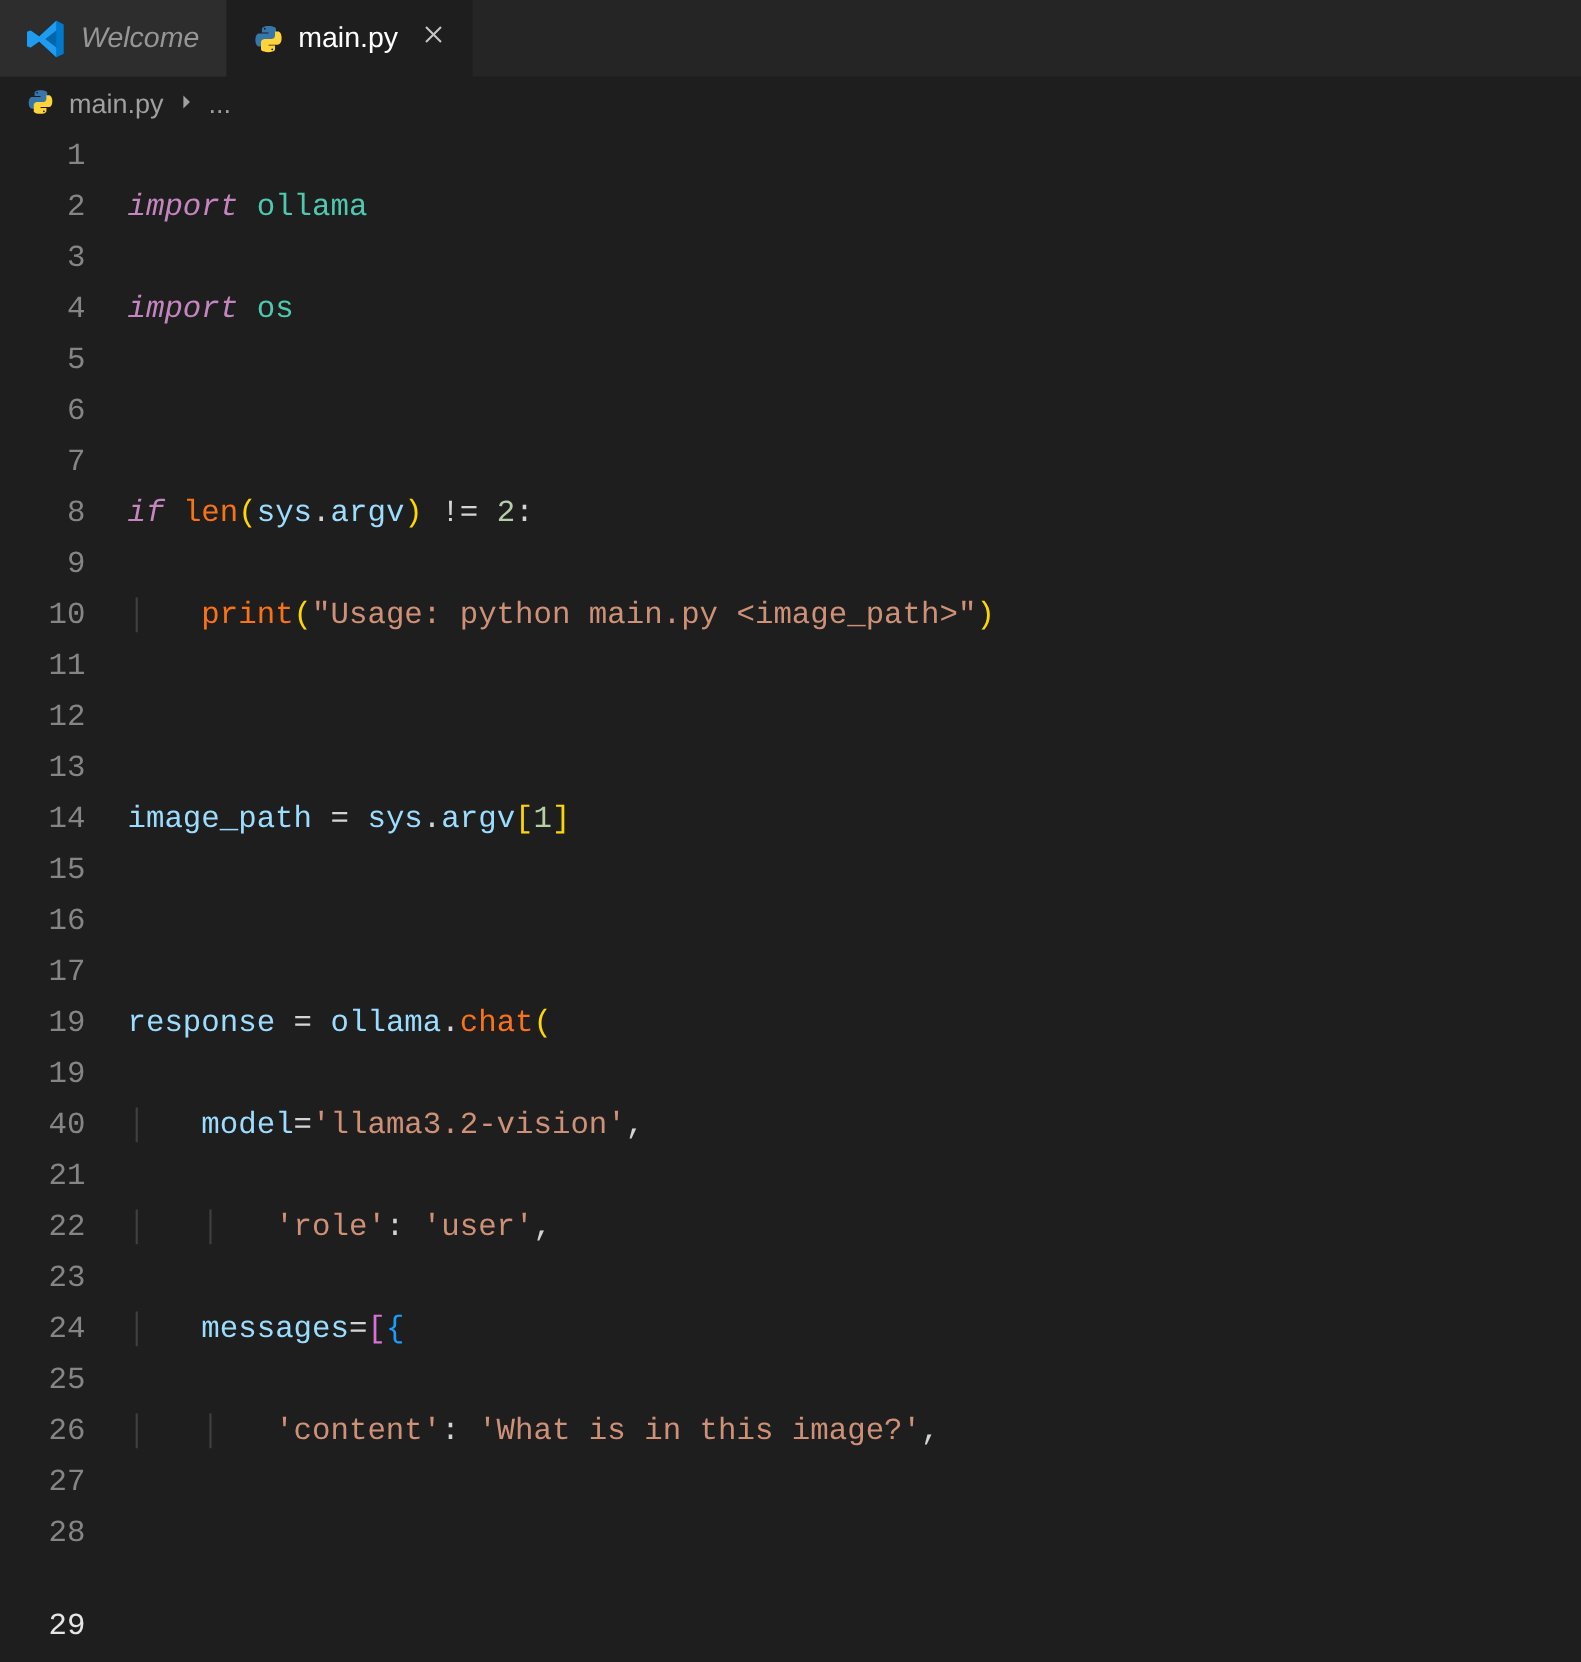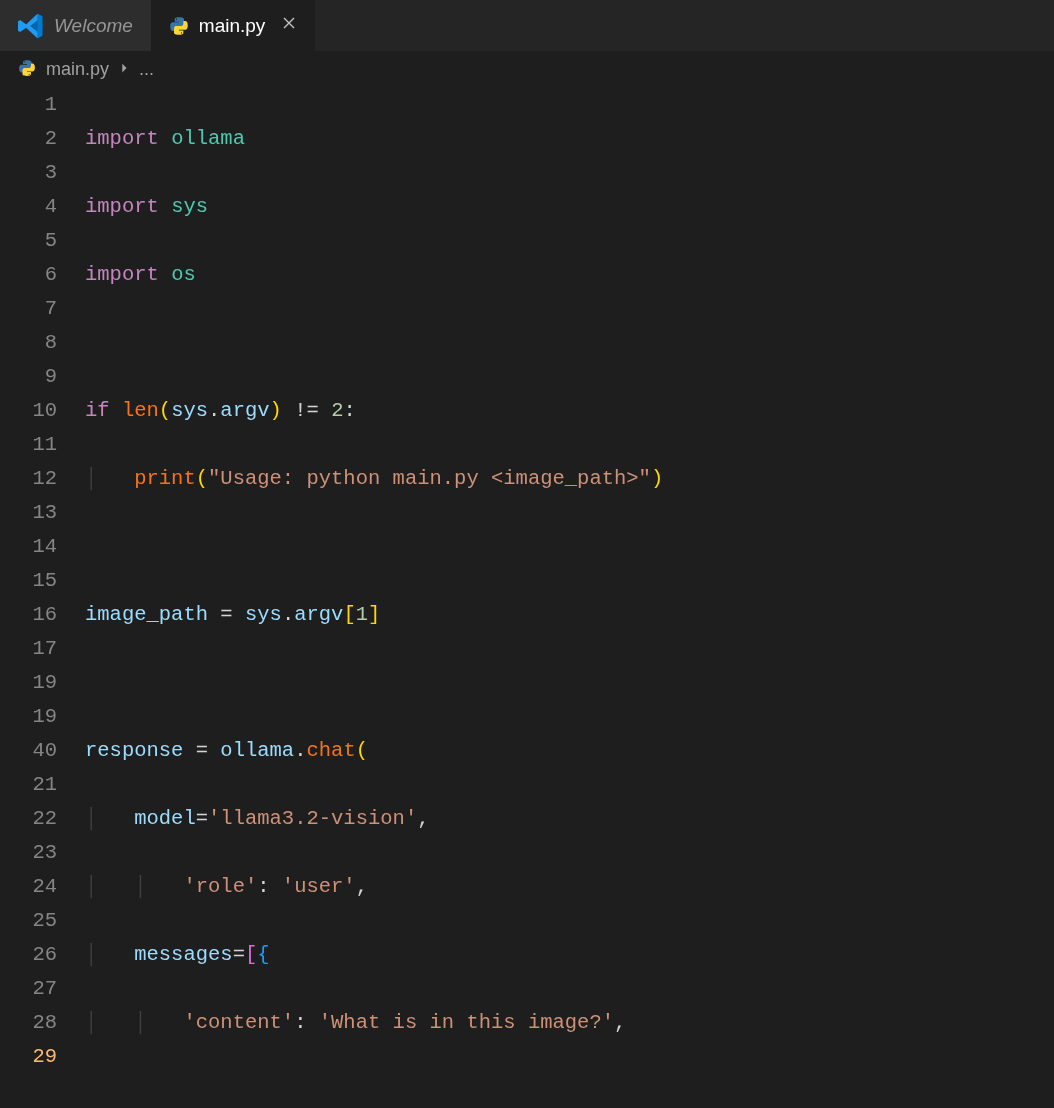--- a/index.html
+++ b/index.html
@@ -72,29 +72,29 @@
     padding-top: 2px;
   }
   .gutter {
     width: 85px;
     text-align: right;
     padding-right: 28px;
     color: #858585;
     user-select: none;
   }
   .gutter .ln { height: 34px; }
-  .gutter .ln.current { color: #fdba74; }
+  .gutter .ln.current { color: #e5e5e5; margin-top: 28px; }
   .code {
     flex: 1;
     white-space: pre;
     position: relative;
   }
   .code .line { height: 34px; }
   
-  .kw { color: #c586c0; }        
+  .kw { color: #c586c0; font-style: italic; }        
   .mod { color: #4ec9b0; }       
   .fn { color: #f97316; }        
   .var { color: #9cdcfe; }       
   .str { color: #ce9178; }       
   .num { color: #b5cea8; }       
   .op { color: #d4d4d4; }     
   .brack1 { color: #ffd700; }    
   .brack2 { color: #da70d6; }    
   .brack3 { color: #179fff; }    
   .ig { color: #404040; }
@@ -172,21 +172,20 @@
       <div class="ln">23</div>
       <div class="ln">24</div>
       <div class="ln">25</div>
       <div class="ln">26</div>
       <div class="ln">27</div>
       <div class="ln">28</div>
       <div class="ln current">29</div>
     </div>
   <div class="code">
 <div class="line"><span class="kw">import</span><span> </span><span class="mod">ollama</span></div>
-<div class="line"><span class="kw">import</span><span> </span><span class="mod">sys</span></div>
 <div class="line"><span class="kw">import</span><span> </span><span class="mod">os</span></div>
 <div class="line"></div>
 <div class="line"><span class="kw">if</span><span> </span><span class="fn">len</span><span class="brack1">(</span><span class="var">sys</span><span class="op">.</span><span class="var">argv</span><span class="brack1">)</span><span> </span><span class="op">!=</span><span> </span><span class="num">2</span><span class="op">:</span></div>
 <div class="line"><span class="ig">│   </span><span class="fn">print</span><span class="brack1">(</span><span class="str">"Usage: python main.py &lt;image_path&gt;"</span><span class="brack1">)</span></div>
 <div class="line"></div>
 <div class="line"><span class="var">image_path</span><span> </span><span class="op">=</span><span> </span><span class="var">sys</span><span class="op">.</span><span class="var">argv</span><span class="brack1">[</span><span class="num">1</span><span class="brack1">]</span></div>
 <div class="line"></div>
 <div class="line"><span class="var">response</span><span> </span><span class="op">=</span><span> </span><span class="var">ollama</span><span class="op">.</span><span class="fn">chat</span><span class="brack1">(</span></div>
 <div class="line"><span class="ig">│   </span><span class="var">model</span><span class="op">=</span><span class="str">'llama3.2-vision'</span><span class="op">,</span></div>
 <div class="line"><span class="ig">│   │   </span><span class="str">'role'</span><span class="op">:</span><span> </span><span class="str">'user'</span><span class="op">,</span></div>

